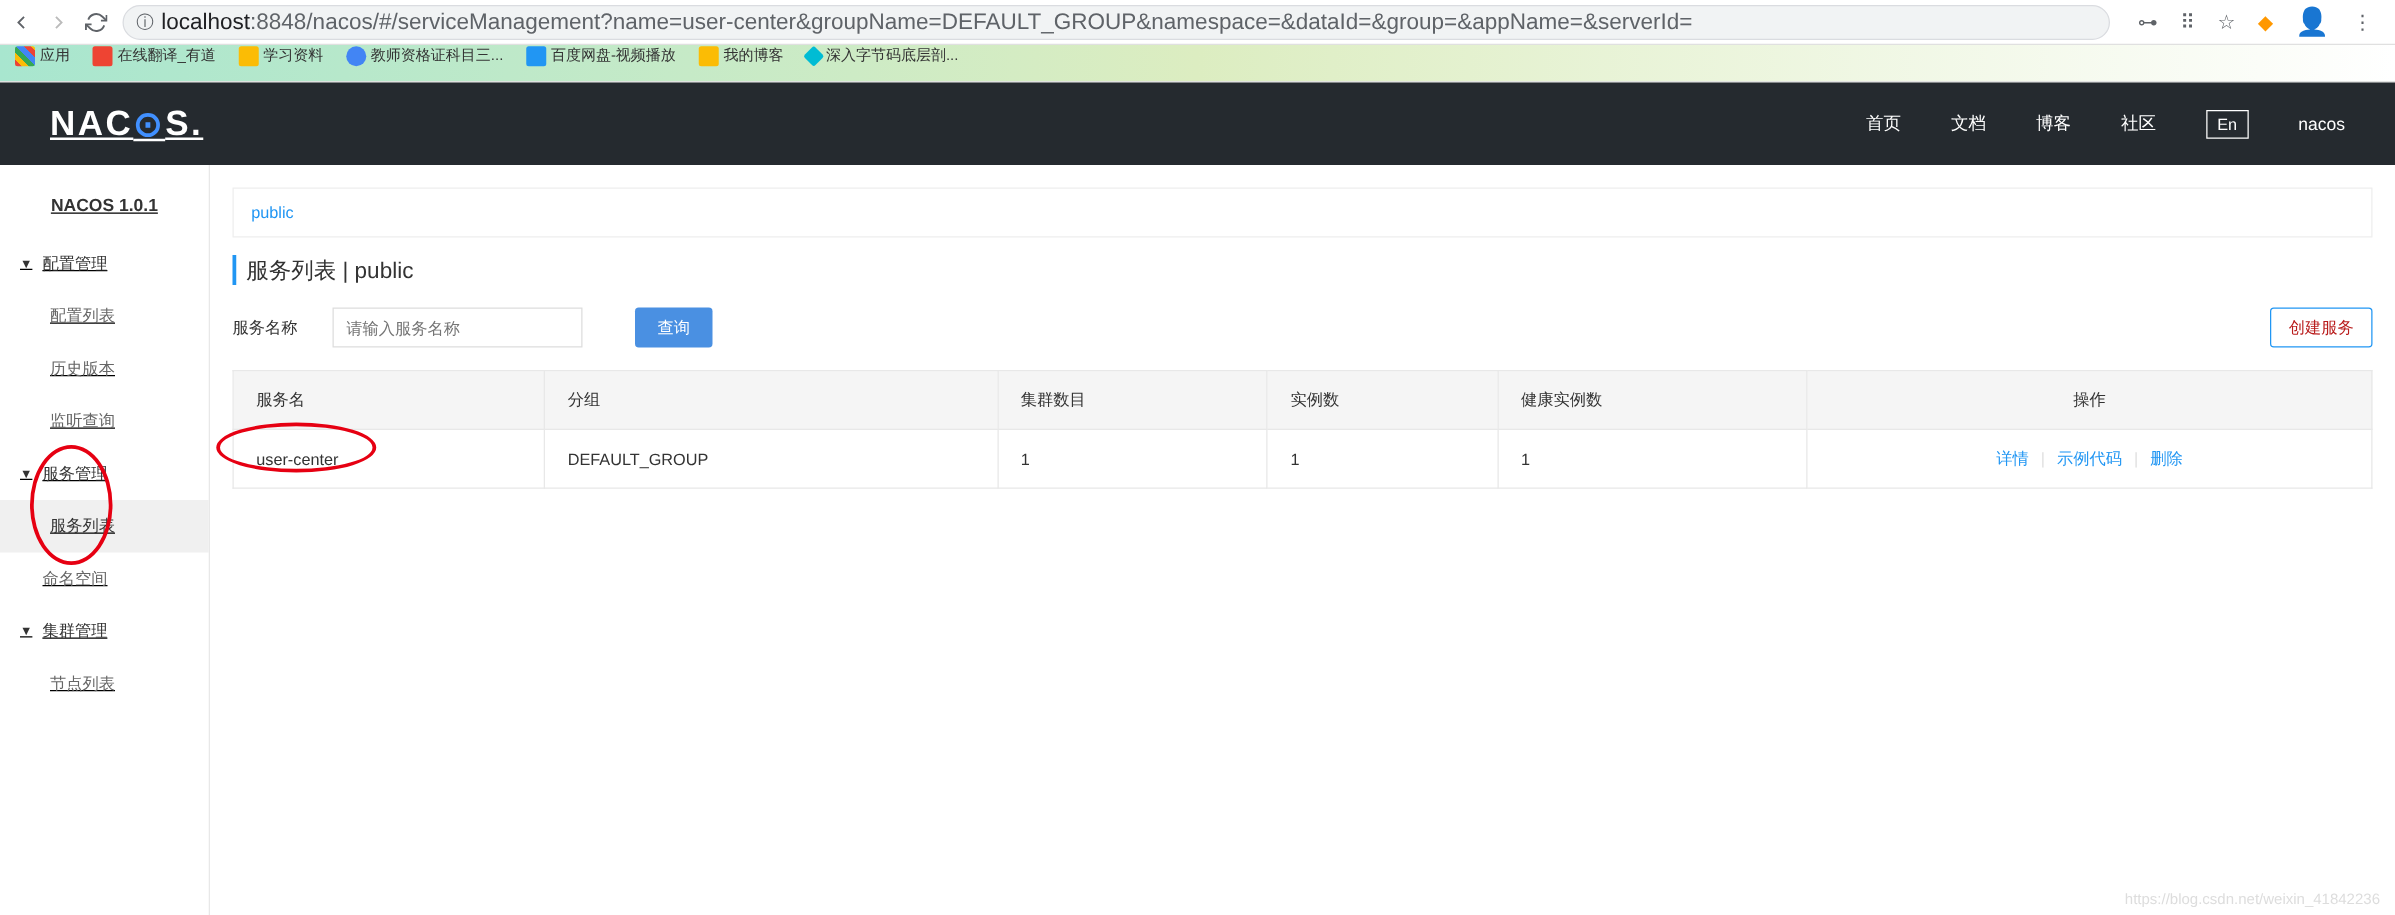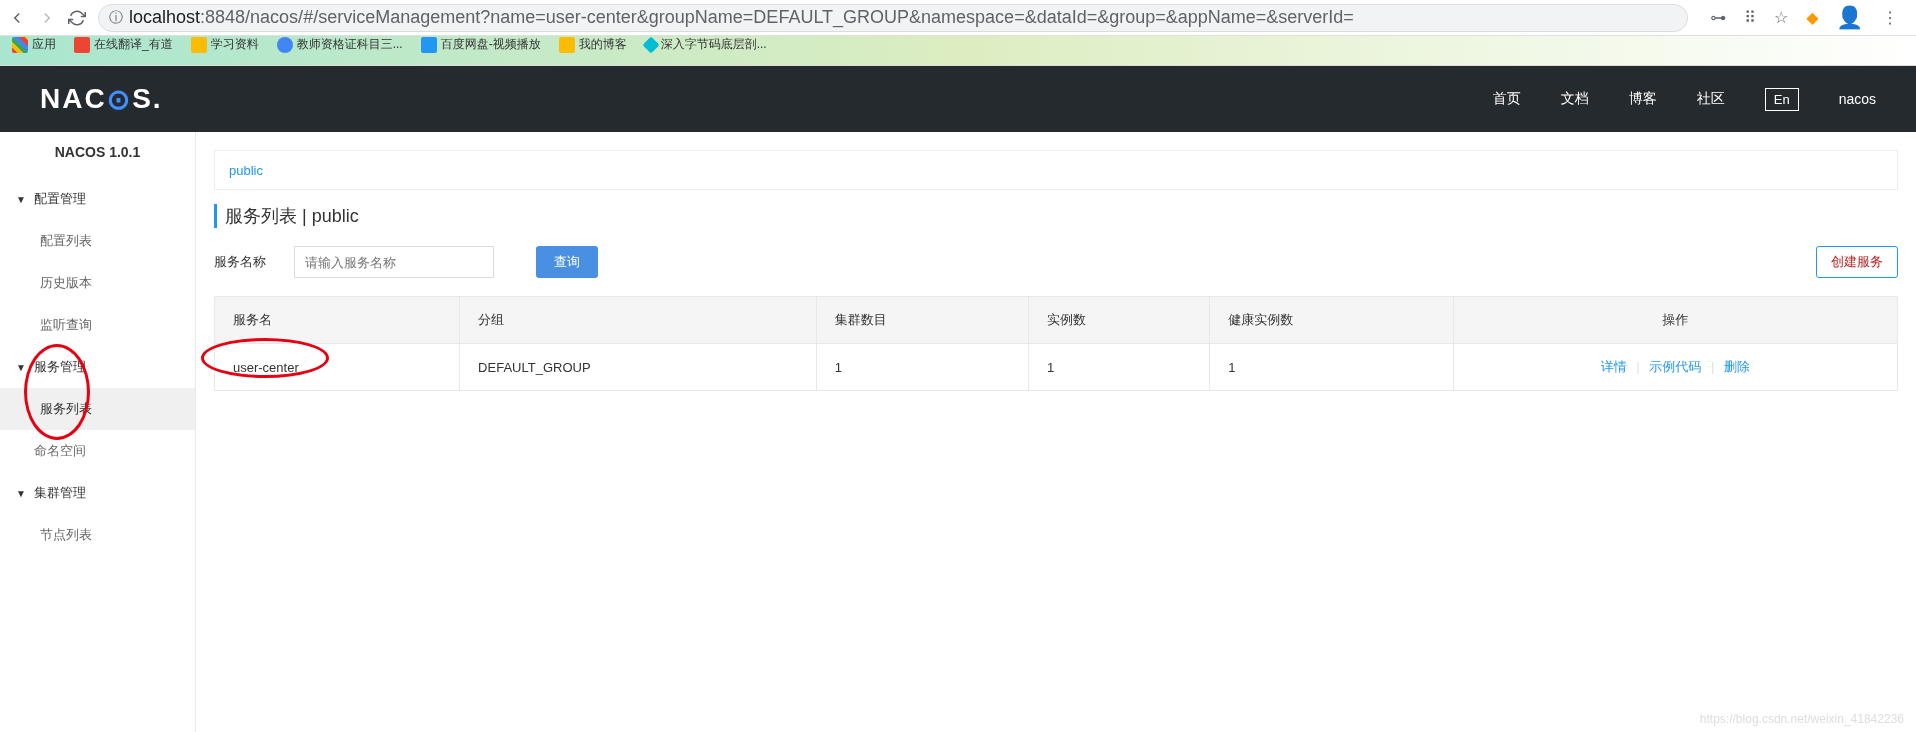--- a/index.html
+++ b/index.html
@@ -20,29 +20,29 @@
     .bm-icon { width: 16px; height: 16px; display: inline-block; border-radius: 2px; }
     .bm-apps { background: repeating-linear-gradient(45deg,#ea4335,#ea4335 4px,#fbbc05 4px,#fbbc05 8px,#34a853 8px,#34a853 12px,#4285f4 12px,#4285f4 16px); }
     .bm-red { background: #e43; }
     .bm-yellow { background: #fbbc05; }
     .bm-blue { background: #4285f4; border-radius: 50%; }
     .bm-bluesq { background: #2196f3; }
     .bm-diamond { background: #00bcd4; transform: rotate(45deg); width: 12px; height: 12px; }
     
     
     .app-header { height: 66px; background: #252a2f; display: flex; align-items: center; padding: 0 40px; color: #fff; }
-    .logo { font-size: 28px; font-weight: 600; letter-spacing: 2px; color: #fff; display: flex; align-items: center; }
+    .logo { font-size: 28px; font-weight: 600; letter-spacing: 2px; color: #fff; display: flex; align-items: center; text-decoration: underline; }
     .logo .oo { color: #4190ff; }
     .header-nav { margin-left: auto; display: flex; align-items: center; gap: 40px; font-size: 14px; justify-content: center; }
     .header-nav .nav-item { color: #fff; cursor: pointer; }
     .lang-box { border: 1px solid #fff; padding: 3px 8px; font-size: 13px; }
     
     
     .main-container { display: flex; height: calc(100vh - 132px); background: #fff; }
-    .sidebar { width: 196px; background: #fff; border-right: 1px solid #e8e8e8; padding-top: 12px; }
+    .sidebar { width: 168px; background: #fff; border-right: 1px solid #e8e8e8; padding-top: 24px; text-decoration: underline; }
     .sidebar-title { text-align: center; font-size: 14px; font-weight: 600; color: #333; padding-bottom: 18px; }
     .menu-group { }
     .menu-header { display: flex; align-items: center; padding: 12px 16px; font-size: 13px; color: #333; cursor: pointer; }
     .caret { margin-right: 8px; font-size: 10px; color: #333; }
     .menu-item { padding: 12px 16px 12px 40px; font-size: 13px; color: #666; cursor: pointer; position: relative; }
     .menu-item.active { background: #f0f0f0; color: #333; }
     
     
     .content { flex: 1; padding: 18px; background: #fff; }
     .tab-strip { border: 1px solid #eee; padding: 10px 14px; margin-bottom: 14px; }

